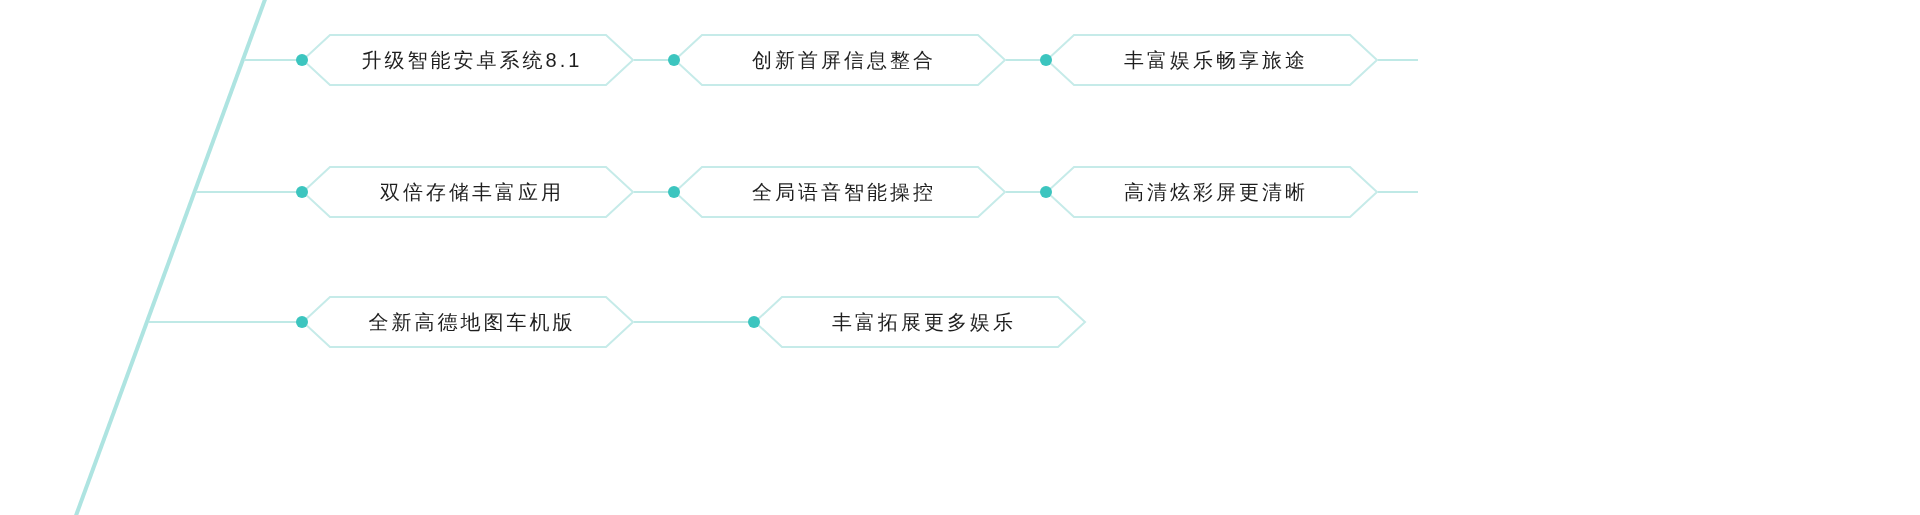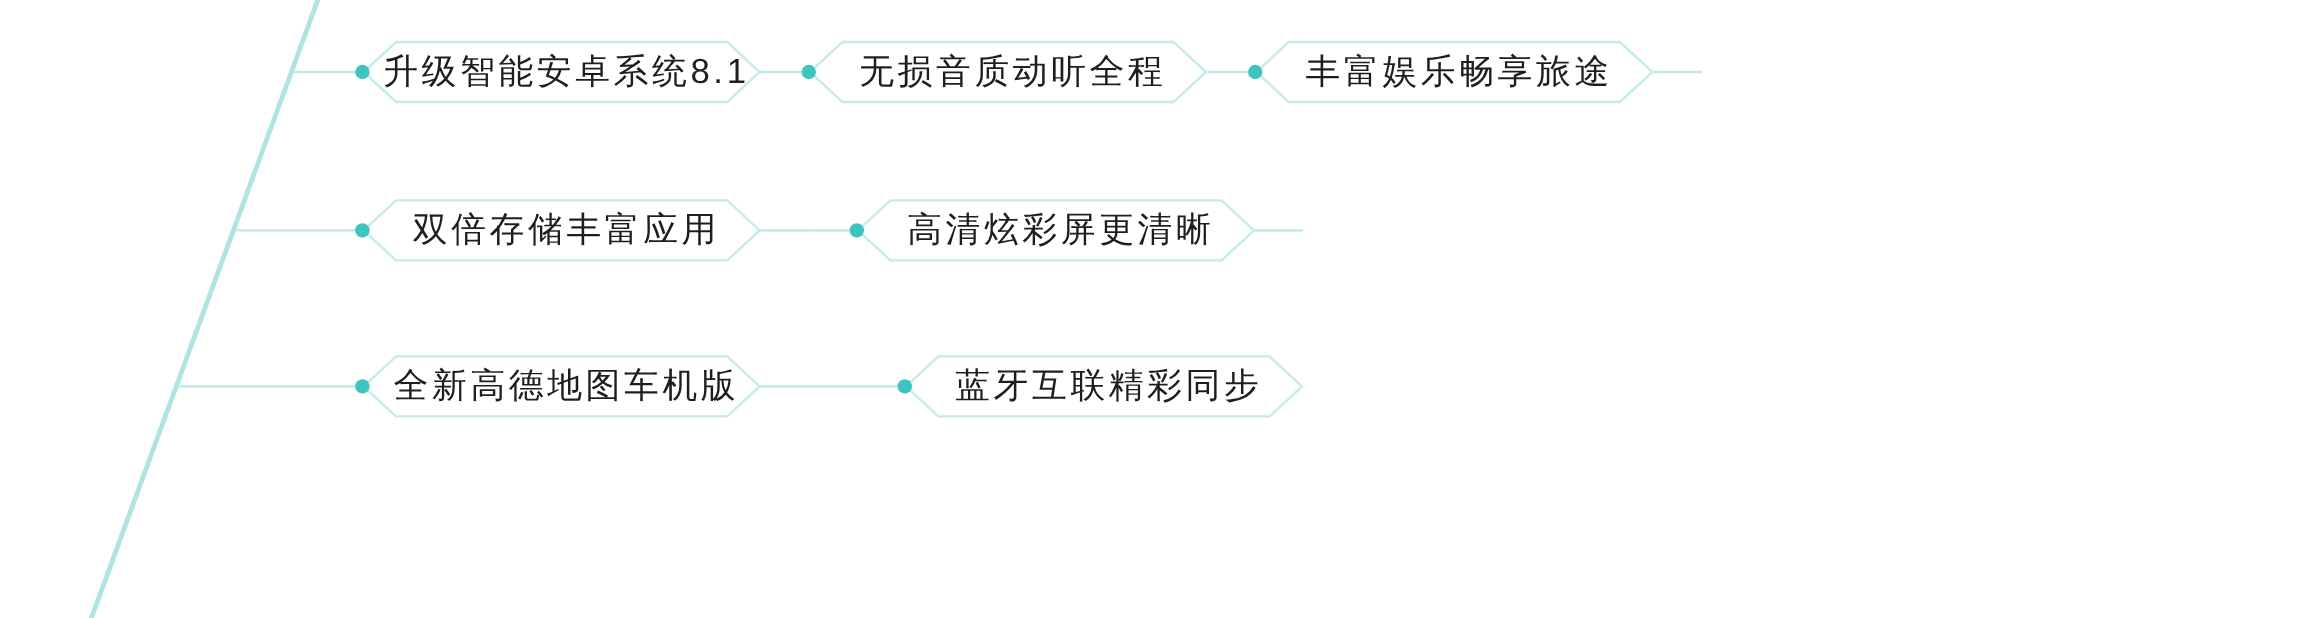--- a/index.html
+++ b/index.html
@@ -31,21 +31,21 @@
   }
   .badge svg.hex {
     position: absolute; left: 0; top: 0;
     width: 332px; height: 52px;
     overflow: visible;
     display: block;
   }
   .badge .label {
     position: absolute; left: 18px; right: 10px; top: 0; bottom: 0;
     display: flex; align-items: center; justify-content: center;
-    font-size: 29px;
+    font-size: 20px;
     letter-spacing: 3px;
     color: #1e1e1e;
     white-space: nowrap;
   }
   .node-dot {
     position: absolute;
     left: -6px; top: 20px;
     width: 12px; height: 12px;
     border-radius: 50%;
     background: #3cc5bf;
@@ -76,21 +76,21 @@
         <polygon points="1,26 28,1 304,1 331,26 304,51 28,51" fill="#ffffff" stroke="#c6ebe9" stroke-width="2"></polygon>
       </svg>
       <span class="label">升级智能安卓系统8.1</span>
     </div>
     <div class="link"></div>
     <div class="badge">
       <span class="node-dot"></span>
       <svg class="hex" viewBox="0 0 332 52">
         <polygon points="1,26 28,1 304,1 331,26 304,51 28,51" fill="#ffffff" stroke="#c6ebe9" stroke-width="2"></polygon>
       </svg>
-      <span class="label">无损音质动听全程</span>
+      <span class="label">创新首屏信息整合</span>
     </div>
     <div class="link"></div>
     <div class="badge">
       <span class="node-dot"></span>
       <svg class="hex" viewBox="0 0 332 52">
         <polygon points="1,26 28,1 304,1 331,26 304,51 28,51" fill="#ffffff" stroke="#c6ebe9" stroke-width="2"></polygon>
       </svg>
       <span class="label">丰富娱乐畅享旅途</span>
     </div>
     <div class="link"></div>
@@ -98,20 +98,27 @@
 
   <div class="feature-row row-1">
     <div class="badge">
       <span class="node-dot"></span>
       <svg class="hex" viewBox="0 0 332 52">
         <polygon points="1,26 28,1 304,1 331,26 304,51 28,51" fill="#ffffff" stroke="#c6ebe9" stroke-width="2"></polygon>
       </svg>
       <span class="label">双倍存储丰富应用</span>
     </div>
     <div class="link"></div>
+    <div class="badge">
+      <span class="node-dot"></span>
+      <svg class="hex" viewBox="0 0 332 52">
+        <polygon points="1,26 28,1 304,1 331,26 304,51 28,51" fill="#ffffff" stroke="#c6ebe9" stroke-width="2"></polygon>
+      </svg>
+      <span class="label">全局语音智能操控</span>
+    </div>
     <div class="link"></div>
     <div class="badge">
       <span class="node-dot"></span>
       <svg class="hex" viewBox="0 0 332 52">
         <polygon points="1,26 28,1 304,1 331,26 304,51 28,51" fill="#ffffff" stroke="#c6ebe9" stroke-width="2"></polygon>
       </svg>
       <span class="label">高清炫彩屏更清晰</span>
     </div>
     <div class="link"></div>
   </div>
@@ -125,17 +132,17 @@
       <span class="label">全新高德地图车机版</span>
     </div>
     <div class="link"></div>
     <div class="link"></div>
     <div class="link"></div>
     <div class="badge">
       <span class="node-dot"></span>
       <svg class="hex" viewBox="0 0 332 52">
         <polygon points="1,26 28,1 304,1 331,26 304,51 28,51" fill="#ffffff" stroke="#c6ebe9" stroke-width="2"></polygon>
       </svg>
-      <span class="label">蓝牙互联精彩同步</span>
+      <span class="label">丰富拓展更多娱乐</span>
     </div>
   </div>
 
 </div>
 
 </body></html>

